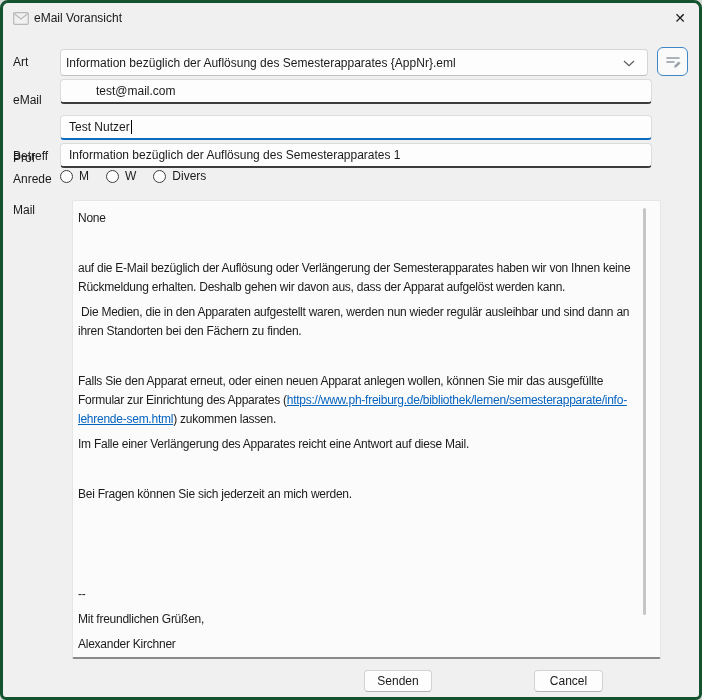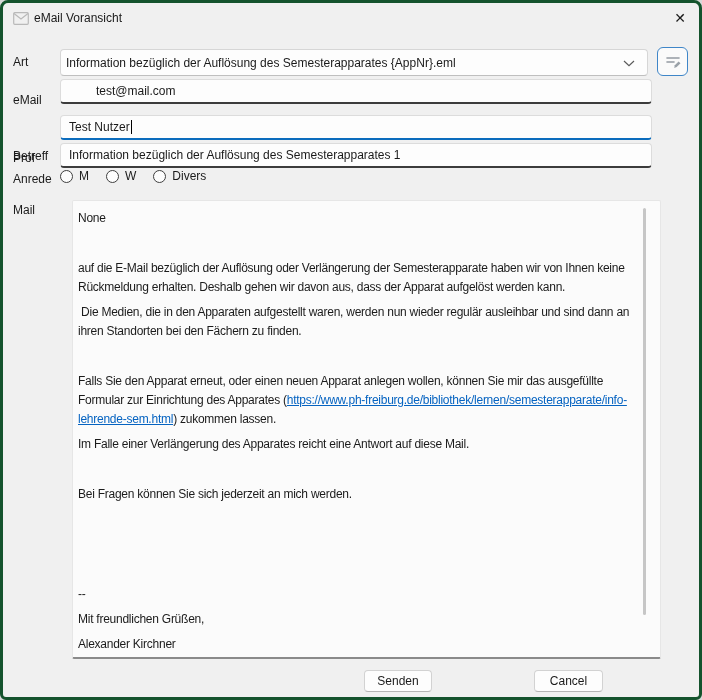--- a/index.html
+++ b/index.html
@@ -125,21 +125,21 @@
     <div class="radio-item">
       <span class="radio-circle"></span>
       <span class="radio-label">Divers</span>
     </div>
   </div>
 
   <span class="row-label" style="top:200px;">Mail</span>
   <div class="mail-area" id="mail-area">
       <div class="mail-par"><span>None</span></div>
       <div class="mail-par"><span></span></div>
-      <div class="mail-par"><span>auf die E-Mail bezüglich der Auflösung oder Verlängerung der Semesterapparate haben wir von Ihnen keine Rückmeldung erhalten. Deshalb gehen wir davon aus, dass der Apparat aufgelöst werden kann.</span></div>
+      <div class="mail-par"><span>auf die E-Mail bezüglich der Auflösung oder Verlängerung der Semesterapparates haben wir von Ihnen keine Rückmeldung erhalten. Deshalb gehen wir davon aus, dass der Apparat aufgelöst werden kann.</span></div>
       <div class="mail-par"><span> Die Medien, die in den Apparaten aufgestellt waren, werden nun wieder regulär ausleihbar und sind dann an ihren Standorten bei den Fächern zu finden.</span></div>
       <div class="mail-par"><span></span></div>
       <div class="mail-par"><span>Falls Sie den Apparat erneut, oder einen neuen Apparat anlegen wollen, können Sie mir das ausgefüllte Formular zur Einrichtung des Apparates (</span><a class="mail-link" href="#">https://www.ph-freiburg.de/bibliothek/lernen/semesterapparate/info-lehrende-sem.html</a><span>) zukommen lassen.</span></div>
       <div class="mail-par"><span>Im Falle einer Verlängerung des Apparates reicht eine Antwort auf diese Mail.</span></div>
       <div class="mail-par"><span></span></div>
       <div class="mail-par"><span>Bei Fragen können Sie sich jederzeit an mich werden.</span></div>
       <div class="mail-par"><span></span></div>
       <div class="mail-par"><span></span></div>
       <div class="mail-par"><span></span></div>
       <div class="mail-par"><span>--</span></div>

